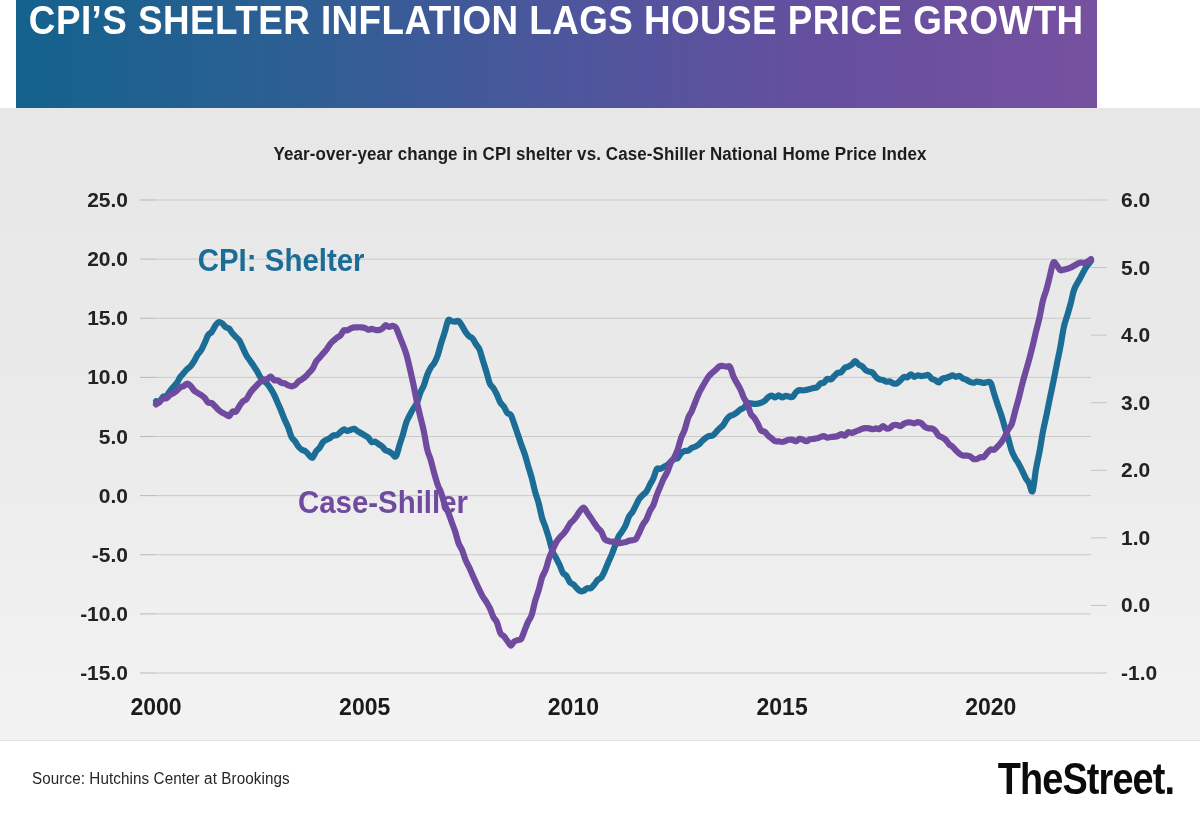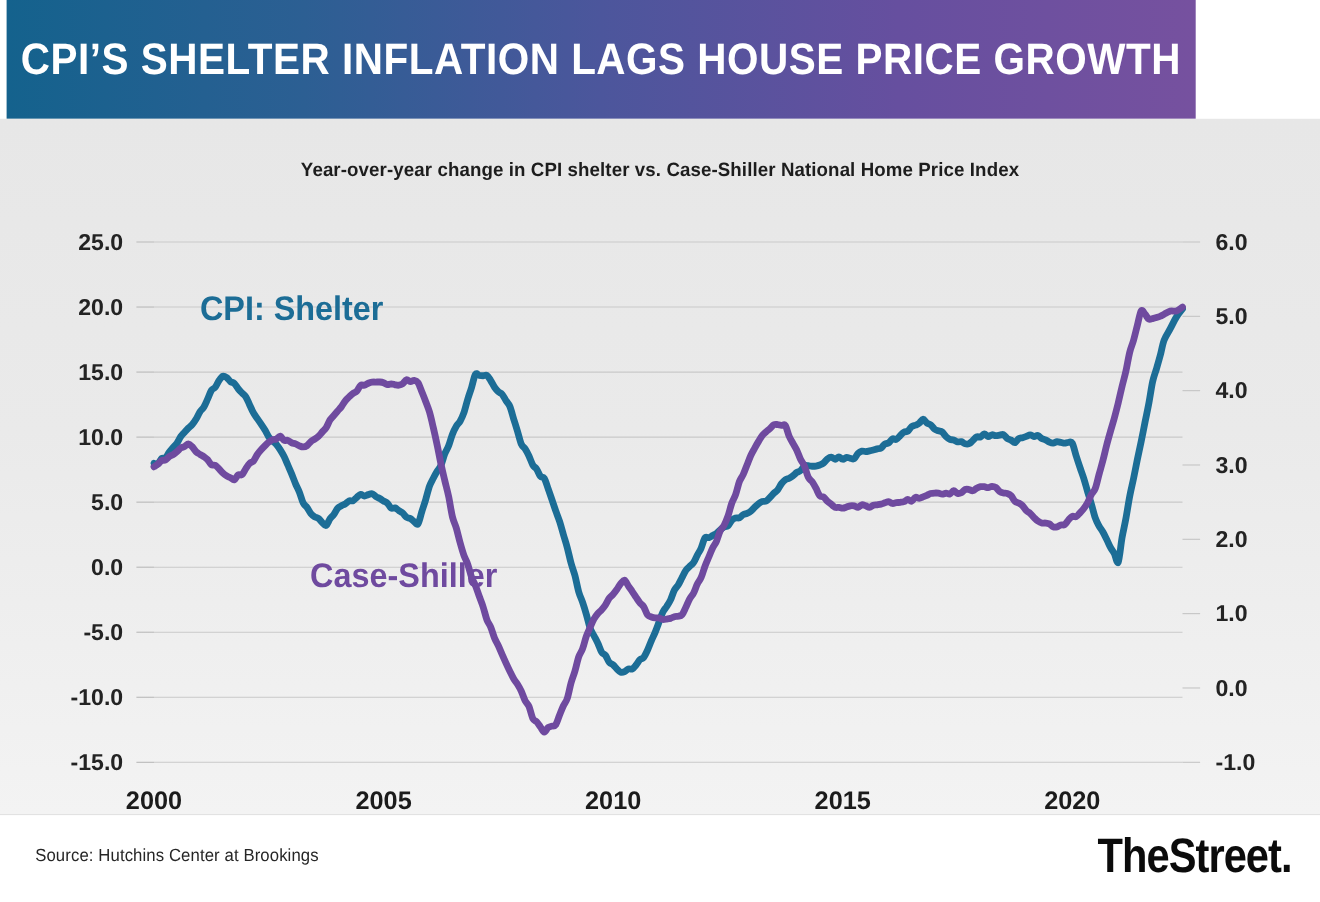--- a/index.html
+++ b/index.html
@@ -6,23 +6,23 @@
   body{
     width:1200px;height:820px;overflow:hidden;
     background:#ffffff;
     font-family:"Liberation Sans", sans-serif;
     -webkit-font-smoothing:antialiased;
   }
   #page{position:relative;width:1200px;height:820px;background:#ffffff;}
 
   
   .header-band{
-    position:absolute;left:6px;top:0;width:1081px;height:108px;
+    position:absolute;left:16px;top:0;width:1081px;height:108px;
     background:linear-gradient(90deg,#14628d 0%,#2c5f93 25%,#4c569c 50%,#664f9f 75%,#76519f 100%);
-    display:flex;align-items:center;justify-content:center;
+    display:flex;align-items:flex-start;justify-content:center;
   }
   .header-title{
     color:#ffffff;
     font-family:"Liberation Sans Narrow","Liberation Sans",sans-serif;
     font-weight:bold;
     font-size:40px;
     letter-spacing:0.5px;
     transform:scaleX(0.92);
     transform-origin:center;
     white-space:nowrap;
@@ -39,21 +39,21 @@
     position:absolute;left:0;top:36px;width:1200px;
     text-align:center;
     font-family:"Liberation Sans Narrow","Liberation Sans",sans-serif;
     font-weight:bold;
     font-size:17.5px;
     color:#1d1d1d;
     letter-spacing:0.1px;
     transform:scaleX(0.97);
   }
 
-  .plot-wrap{position:absolute;left:0;top:0;width:1160px;height:632px;margin-top:20px;}
+  .plot-wrap{position:absolute;left:16px;top:0;width:1160px;height:632px;}
   svg.plot{position:absolute;left:0;top:0;width:1200px;height:632px;display:block;}
 
   .axis-label{
     font-family:"Liberation Sans Narrow","Liberation Sans",sans-serif;
     font-weight:bold;
     font-size:21px;
     fill:#232323;
   }
   .axis-label.left{text-anchor:end;}
   .axis-label.right{text-anchor:start;}

